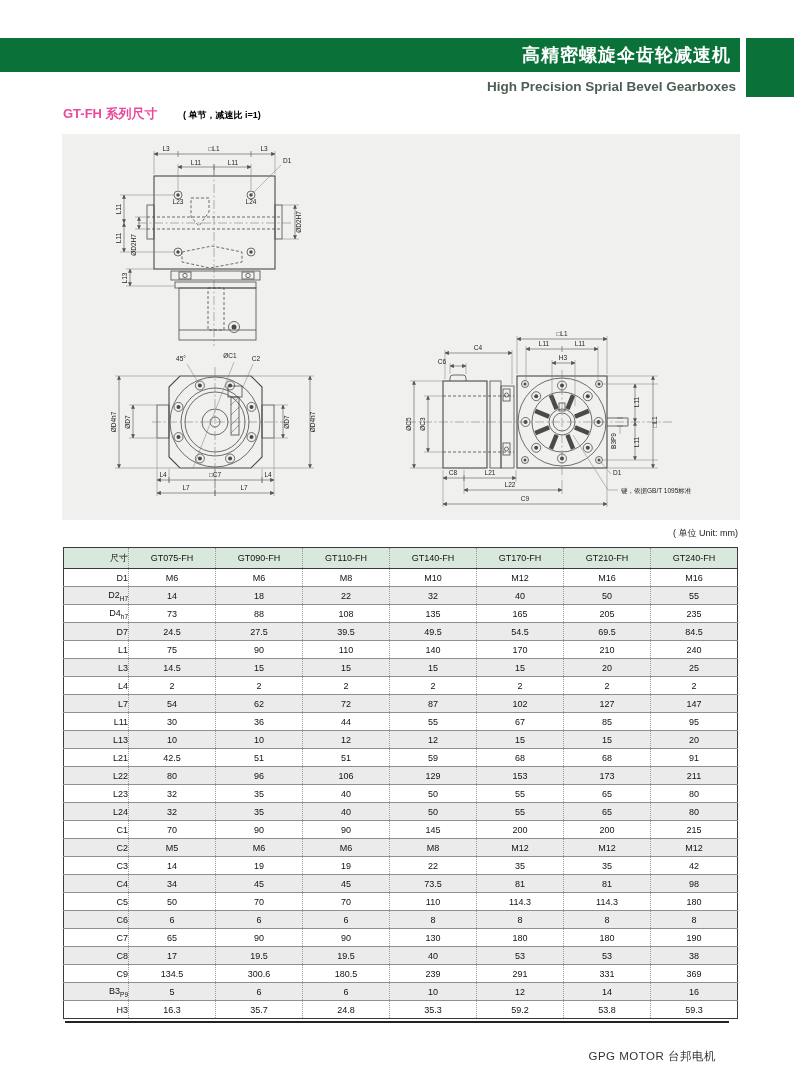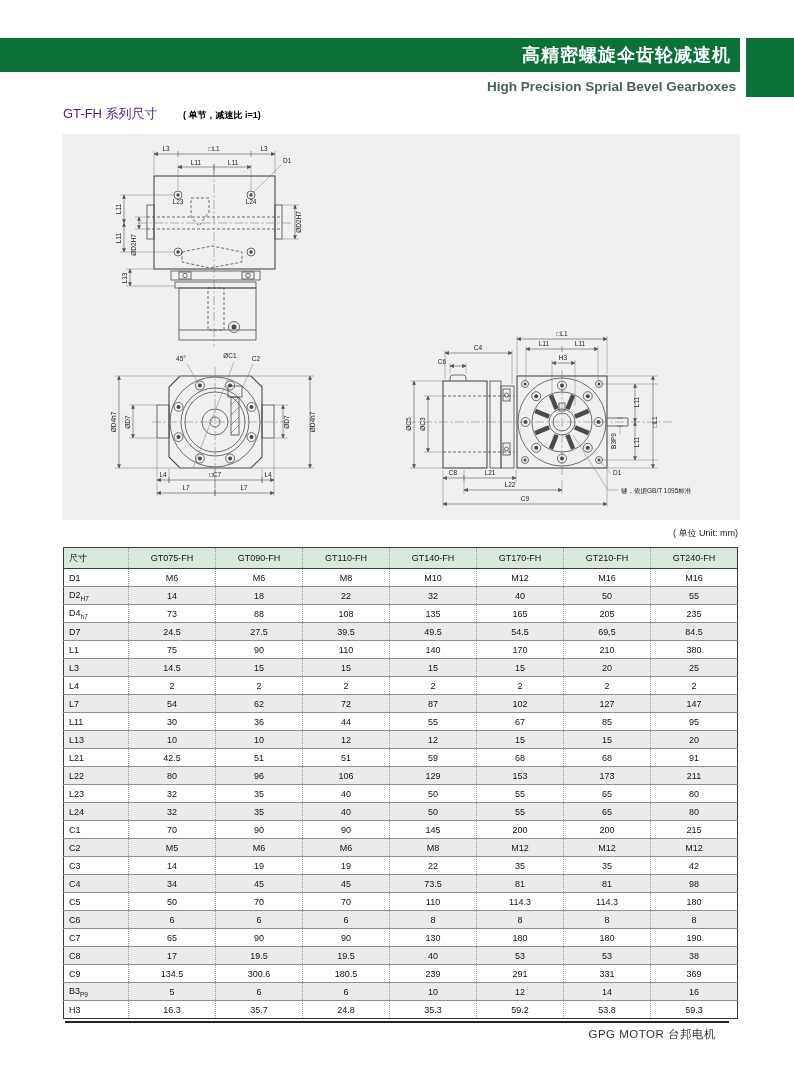--- a/index.html
+++ b/index.html
@@ -7,21 +7,21 @@
         font-family:"Liberation Sans","DejaVu Sans",sans-serif;color:#111;}
 
   
   .banner{position:absolute;left:0;top:38px;width:740px;height:34px;background:#0a7239;}
   .banner-title{display:block;line-height:34px;text-align:right;padding-right:9px;color:#fff;
                 font-size:18px;font-weight:bold;letter-spacing:1px;white-space:nowrap;}
   .corner-block{position:absolute;left:746px;top:38px;width:48px;height:59px;background:#0a7239;}
   .subtitle{position:absolute;top:79px;right:58px;font-size:13.5px;font-weight:bold;color:#4c5f54;padding-left:40px;}
 
   .section-title{position:absolute;left:63px;top:104px;white-space:nowrap;}
-  .section-title .big{font-size:13px;font-weight:normal;color:#4c1d95;text-align:center;}
+  .section-title .big{font-size:13px;font-weight:bold;color:#ec4899;text-align:center;}
   .section-title .small{font-size:9px;font-weight:bold;color:#000;margin-left:21px;}
 
   
   .panel{position:absolute;left:62px;top:134px;width:678px;height:386px;background:#f0f0ee;}
   svg .ln{stroke:#4a4a4a;stroke-width:0.8;fill:none;}
   svg .thick{stroke-width:1.1;}
   svg .dash{stroke-dasharray:3,2;}
   svg .cl{stroke:#6f6f6f;stroke-width:0.5;stroke-dasharray:9,2.5,2,2.5;fill:none;}
   svg .ext{stroke:#7a7a7a;stroke-width:0.5;fill:none;}
   svg .dim{stroke:#555;stroke-width:0.6;fill:none;marker-start:url(#ar);marker-end:url(#ar);}
@@ -33,28 +33,28 @@
   
   .unit-note{position:absolute;top:527px;right:56px;font-size:9px;color:#222;}
 
   
   .table-wrap{position:absolute;left:63px;top:547px;}
   table.dims{border-collapse:collapse;table-layout:fixed;width:675px;font-size:9px;color:#111;
              border:1.5px solid #3a3a3a;}
   table.dims col.c0{width:65px;}
   table.dims th,table.dims td{border-top:1px solid #8f8f8f;border-left:1px dotted #9a9a9a;
              height:17px;padding:0;text-align:center;font-weight:normal;vertical-align:middle;}
-  table.dims th:first-child,table.dims td:first-child{border-left:none;text-align:left;padding-left:5px;}
+  table.dims th:first-child,table.dims td:first-child{border-left:none;text-align:right;padding-left:5px;}
   table.dims thead th{background:#d8e8dc;height:20px;border-top:none;border-bottom:1.5px solid #3a3a3a;}
   table.dims tr.alt{background:#ebebeb;}
   table.dims sub{font-size:6.5px;}
 
   
   .footer-line{position:absolute;left:65px;top:1021px;width:664px;border-top:2px solid #222;}
-  .footer-text{position:absolute;top:1027px;right:78px;font-size:11.5px;color:#333;letter-spacing:0.5px;}
+  .footer-text{position:absolute;top:1049px;right:78px;font-size:11.5px;color:#333;letter-spacing:0.5px;}
 </style>
 </head>
 <body>
 
 <div class="page">
 
   <div class="banner">
     <span class="banner-title">高精密螺旋伞齿轮减速机</span>
   </div>
   <div class="corner-block"></div>
@@ -427,21 +427,21 @@
             <td>84.5</td>
           </tr>
           <tr>
             <td>L1</td>
             <td>75</td>
             <td>90</td>
             <td>110</td>
             <td>140</td>
             <td>170</td>
             <td>210</td>
-            <td>380</td>
+            <td>240</td>
           </tr>
           <tr class="alt">
             <td>L3</td>
             <td>14.5</td>
             <td>15</td>
             <td>15</td>
             <td>15</td>
             <td>15</td>
             <td>20</td>
             <td>25</td>

